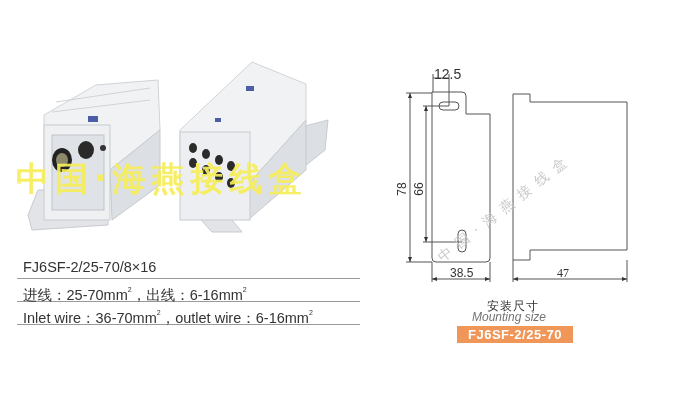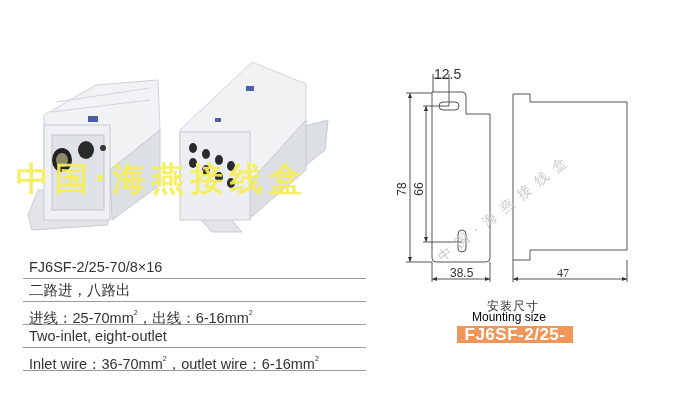--- a/index.html
+++ b/index.html
@@ -7,35 +7,35 @@
          font-family:"Liberation Sans", "DejaVu Sans", sans-serif; color:#2a2a2a; }
 
   
   .photo { position:absolute; left:0; top:20px; width:380px; height:230px; }
 
   .watermark { position:absolute; left:16px; top:137px; font-size:33px; font-weight:bold;
                color:#f6ee5a; letter-spacing:6px; white-space:nowrap;
                font-family:"DejaVu Sans", sans-serif; opacity:0.92; }
 
   
-  .spec { position:absolute; left:17px; top:256px; width:343px;margin-left:6px; }
+  .spec { position:absolute; left:17px; top:256px; width:343px; }
   .spec-row { height:22px; border-bottom:1.5px solid #9a9a9a; font-size:14.5px; line-height:22px;
               padding-left:6px; white-space:nowrap; color:#333; }
   .spec-row sup { font-size:7px; vertical-align:8px; }
 
   
   .drawing { position:absolute; left:390px; top:60px; width:290px; height:240px; }
   .dim-text { position:absolute; font-size:12px; color:#333; }
   .dim-small { font-size:14px; }
   .rot { transform:rotate(-90deg); transform-origin:center; }
 
   .caption-cn { position:absolute; left:487px; top:298px; font-size:12px; color:#333; letter-spacing:1px;text-align:center; }
-  .caption-en { position:absolute; left:472px; top:310px; font-size:12px; color:#000000; }
+  .caption-en { position:absolute; left:472px; top:310px; font-size:12px; color:#737373;font-style:italic; }
   .badge { position:absolute; left:457px; top:326px; width:116px; height:17px; background:#ef9658;
-           color:#fff; font-weight:bold; font-size:17px; line-height:17px; text-align:center; letter-spacing:0.5px; }
+           color:#fff; font-weight:bold; font-size:13px; line-height:17px; text-align:center; letter-spacing:0.5px; }
   .wm2 { position:absolute; font-size:14px; color:#c9c9c9; white-space:nowrap; letter-spacing:8px;
          transform:rotate(-38deg); transform-origin:left center; font-family:"DejaVu Sans", sans-serif; }
 </style>
 </head>
 <body>
 
 <div class="photo">
   <svg width="380" height="230" viewBox="0 0 380 230">
 
     <g>
@@ -75,27 +75,21 @@
     </g>
   </svg>
   <div class="watermark">中国·海燕接线盒</div>
 </div>
 
 <div class="spec">
   <div class="spec-row">
     <span>FJ6SF-2/25-70/8×16</span>
   </div>
   <div class="spec-row">
-    <span>二路进，八路出</span>
-  </div>
-  <div class="spec-row">
     <span>进线：25-70mm</span><sup>2</sup><span>，出线：6-16mm</span><sup>2</sup>
-  </div>
-  <div class="spec-row">
-    <span>Two-inlet, eight-outlet</span>
   </div>
   <div class="spec-row">
     <span>Inlet wire：36-70mm</span><sup>2</sup><span>，outlet wire：6-16mm</span><sup>2</sup>
   </div>
 </div>
 
 <div class="drawing">
   <svg width="290" height="240" viewBox="0 0 290 240" style="position:absolute;left:0;top:0;">
     <g stroke="#555" stroke-width="1" fill="none">
 

